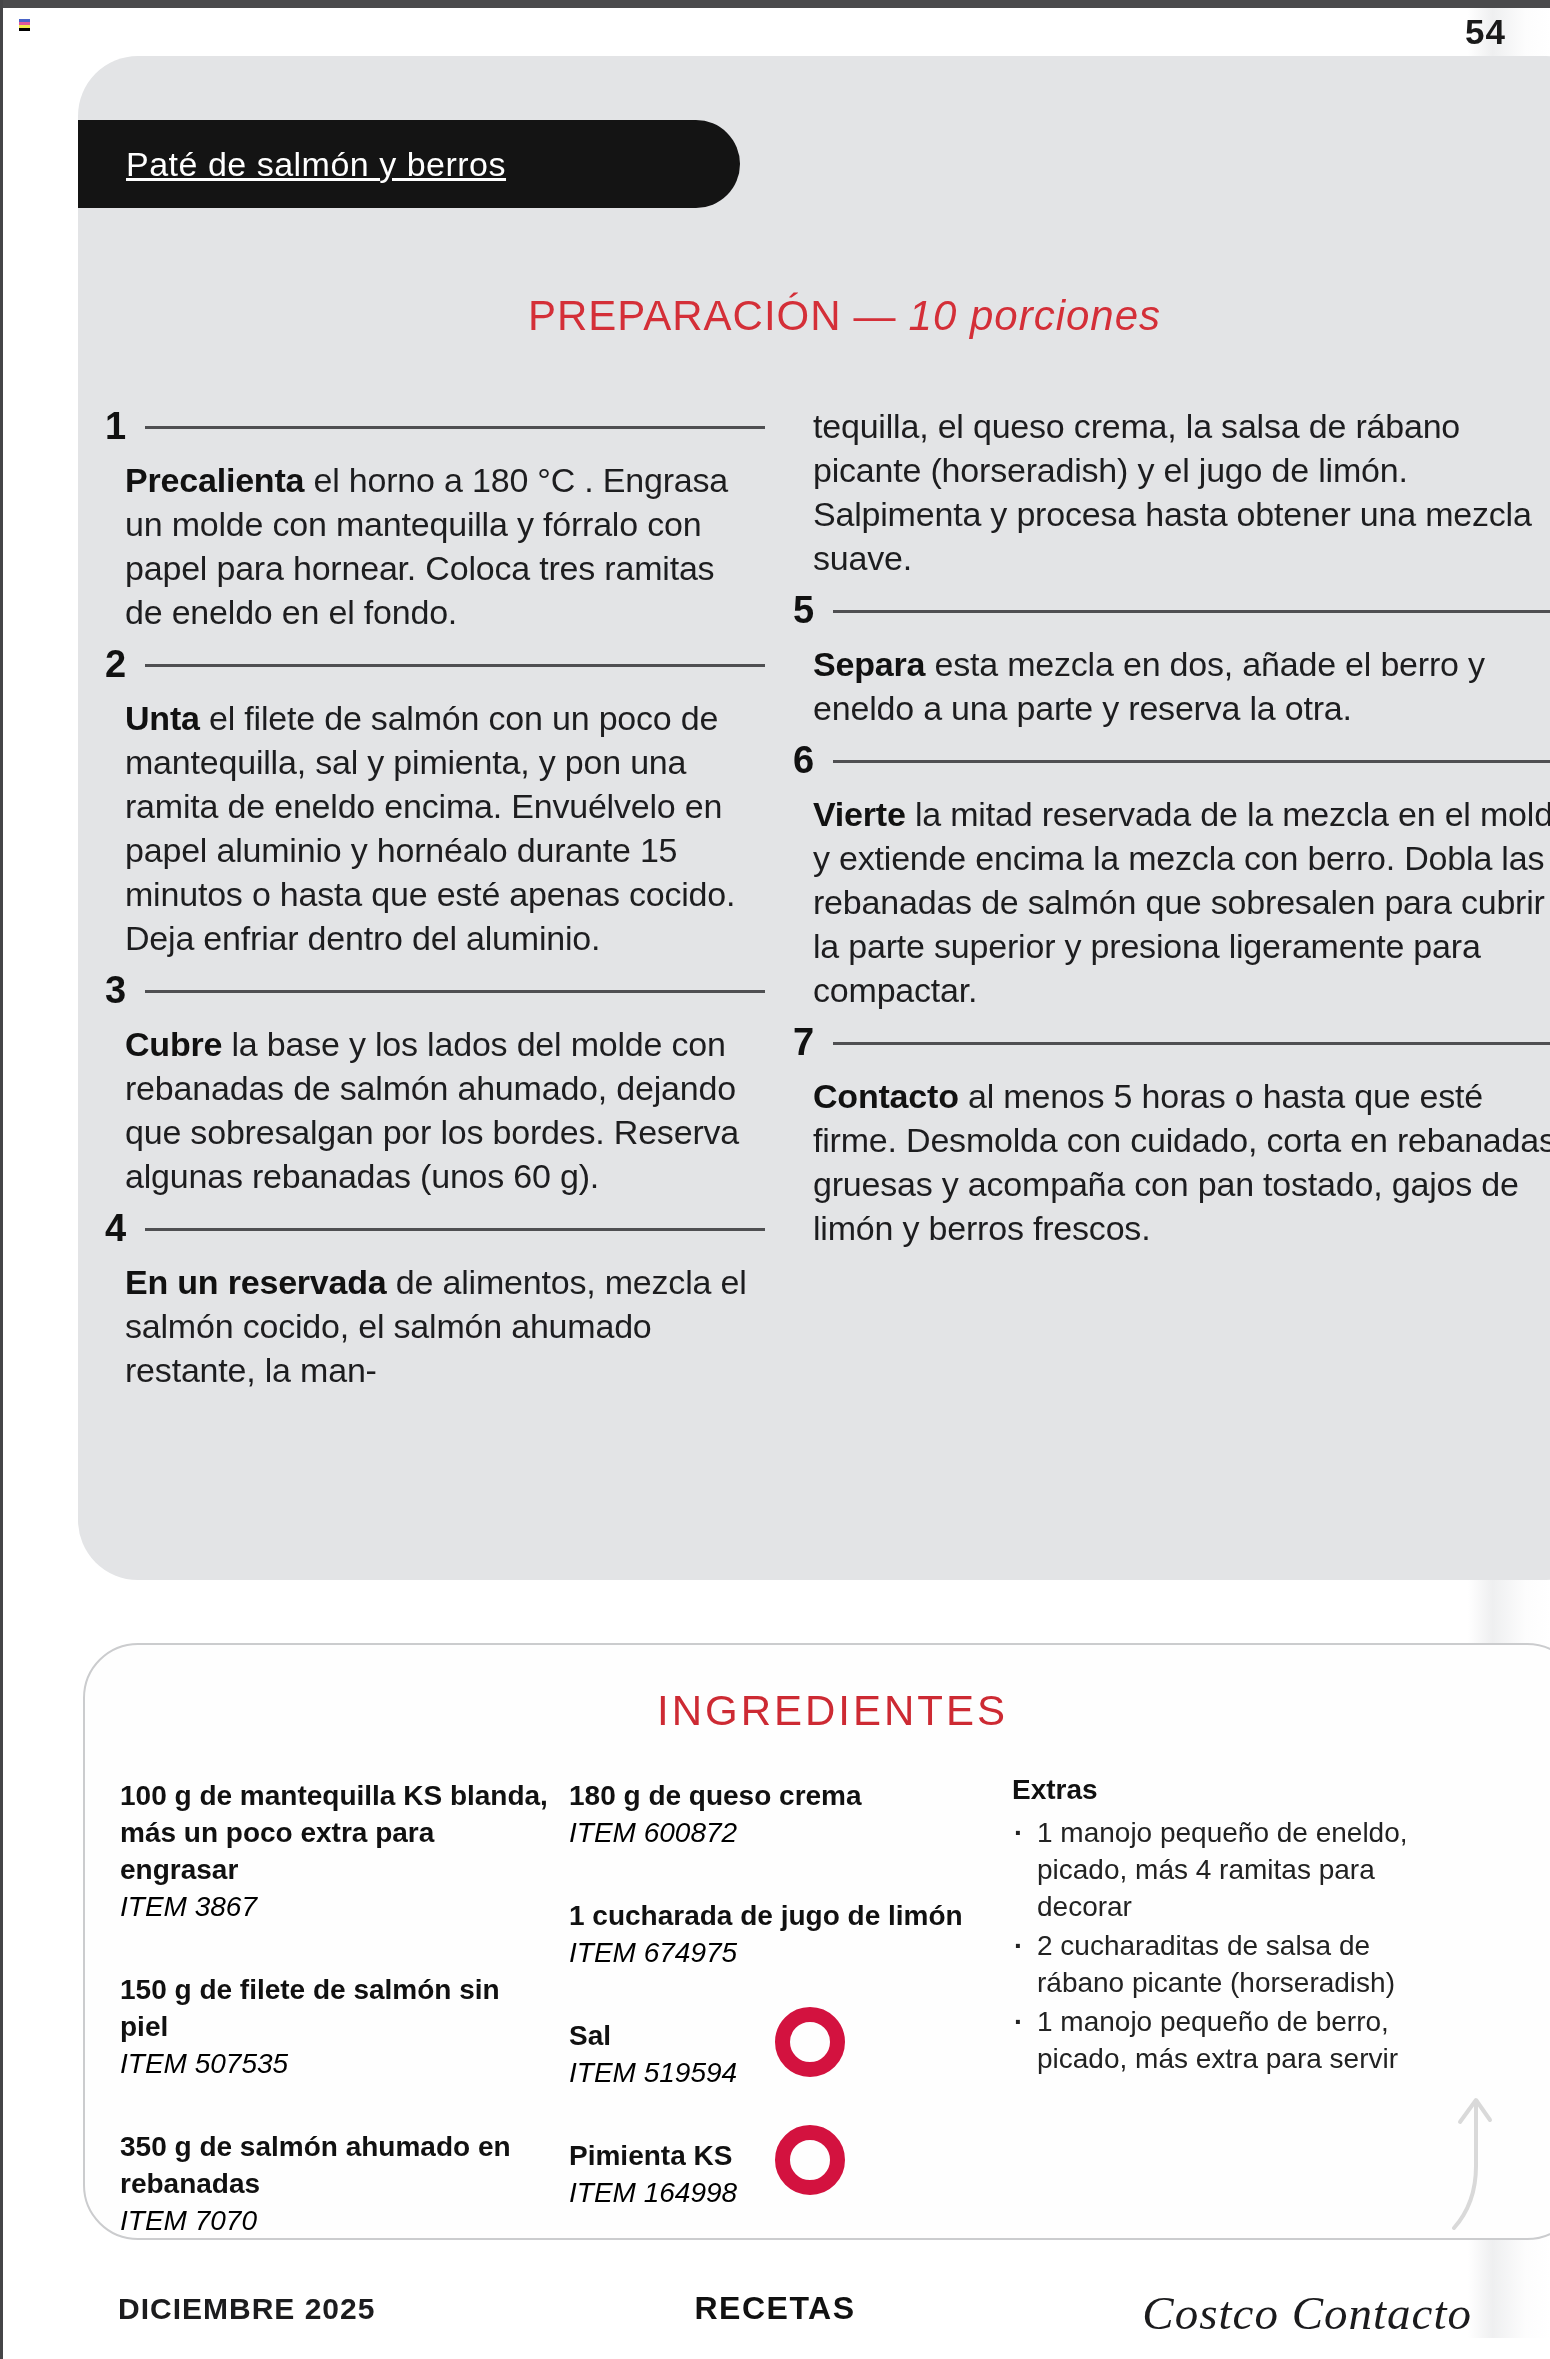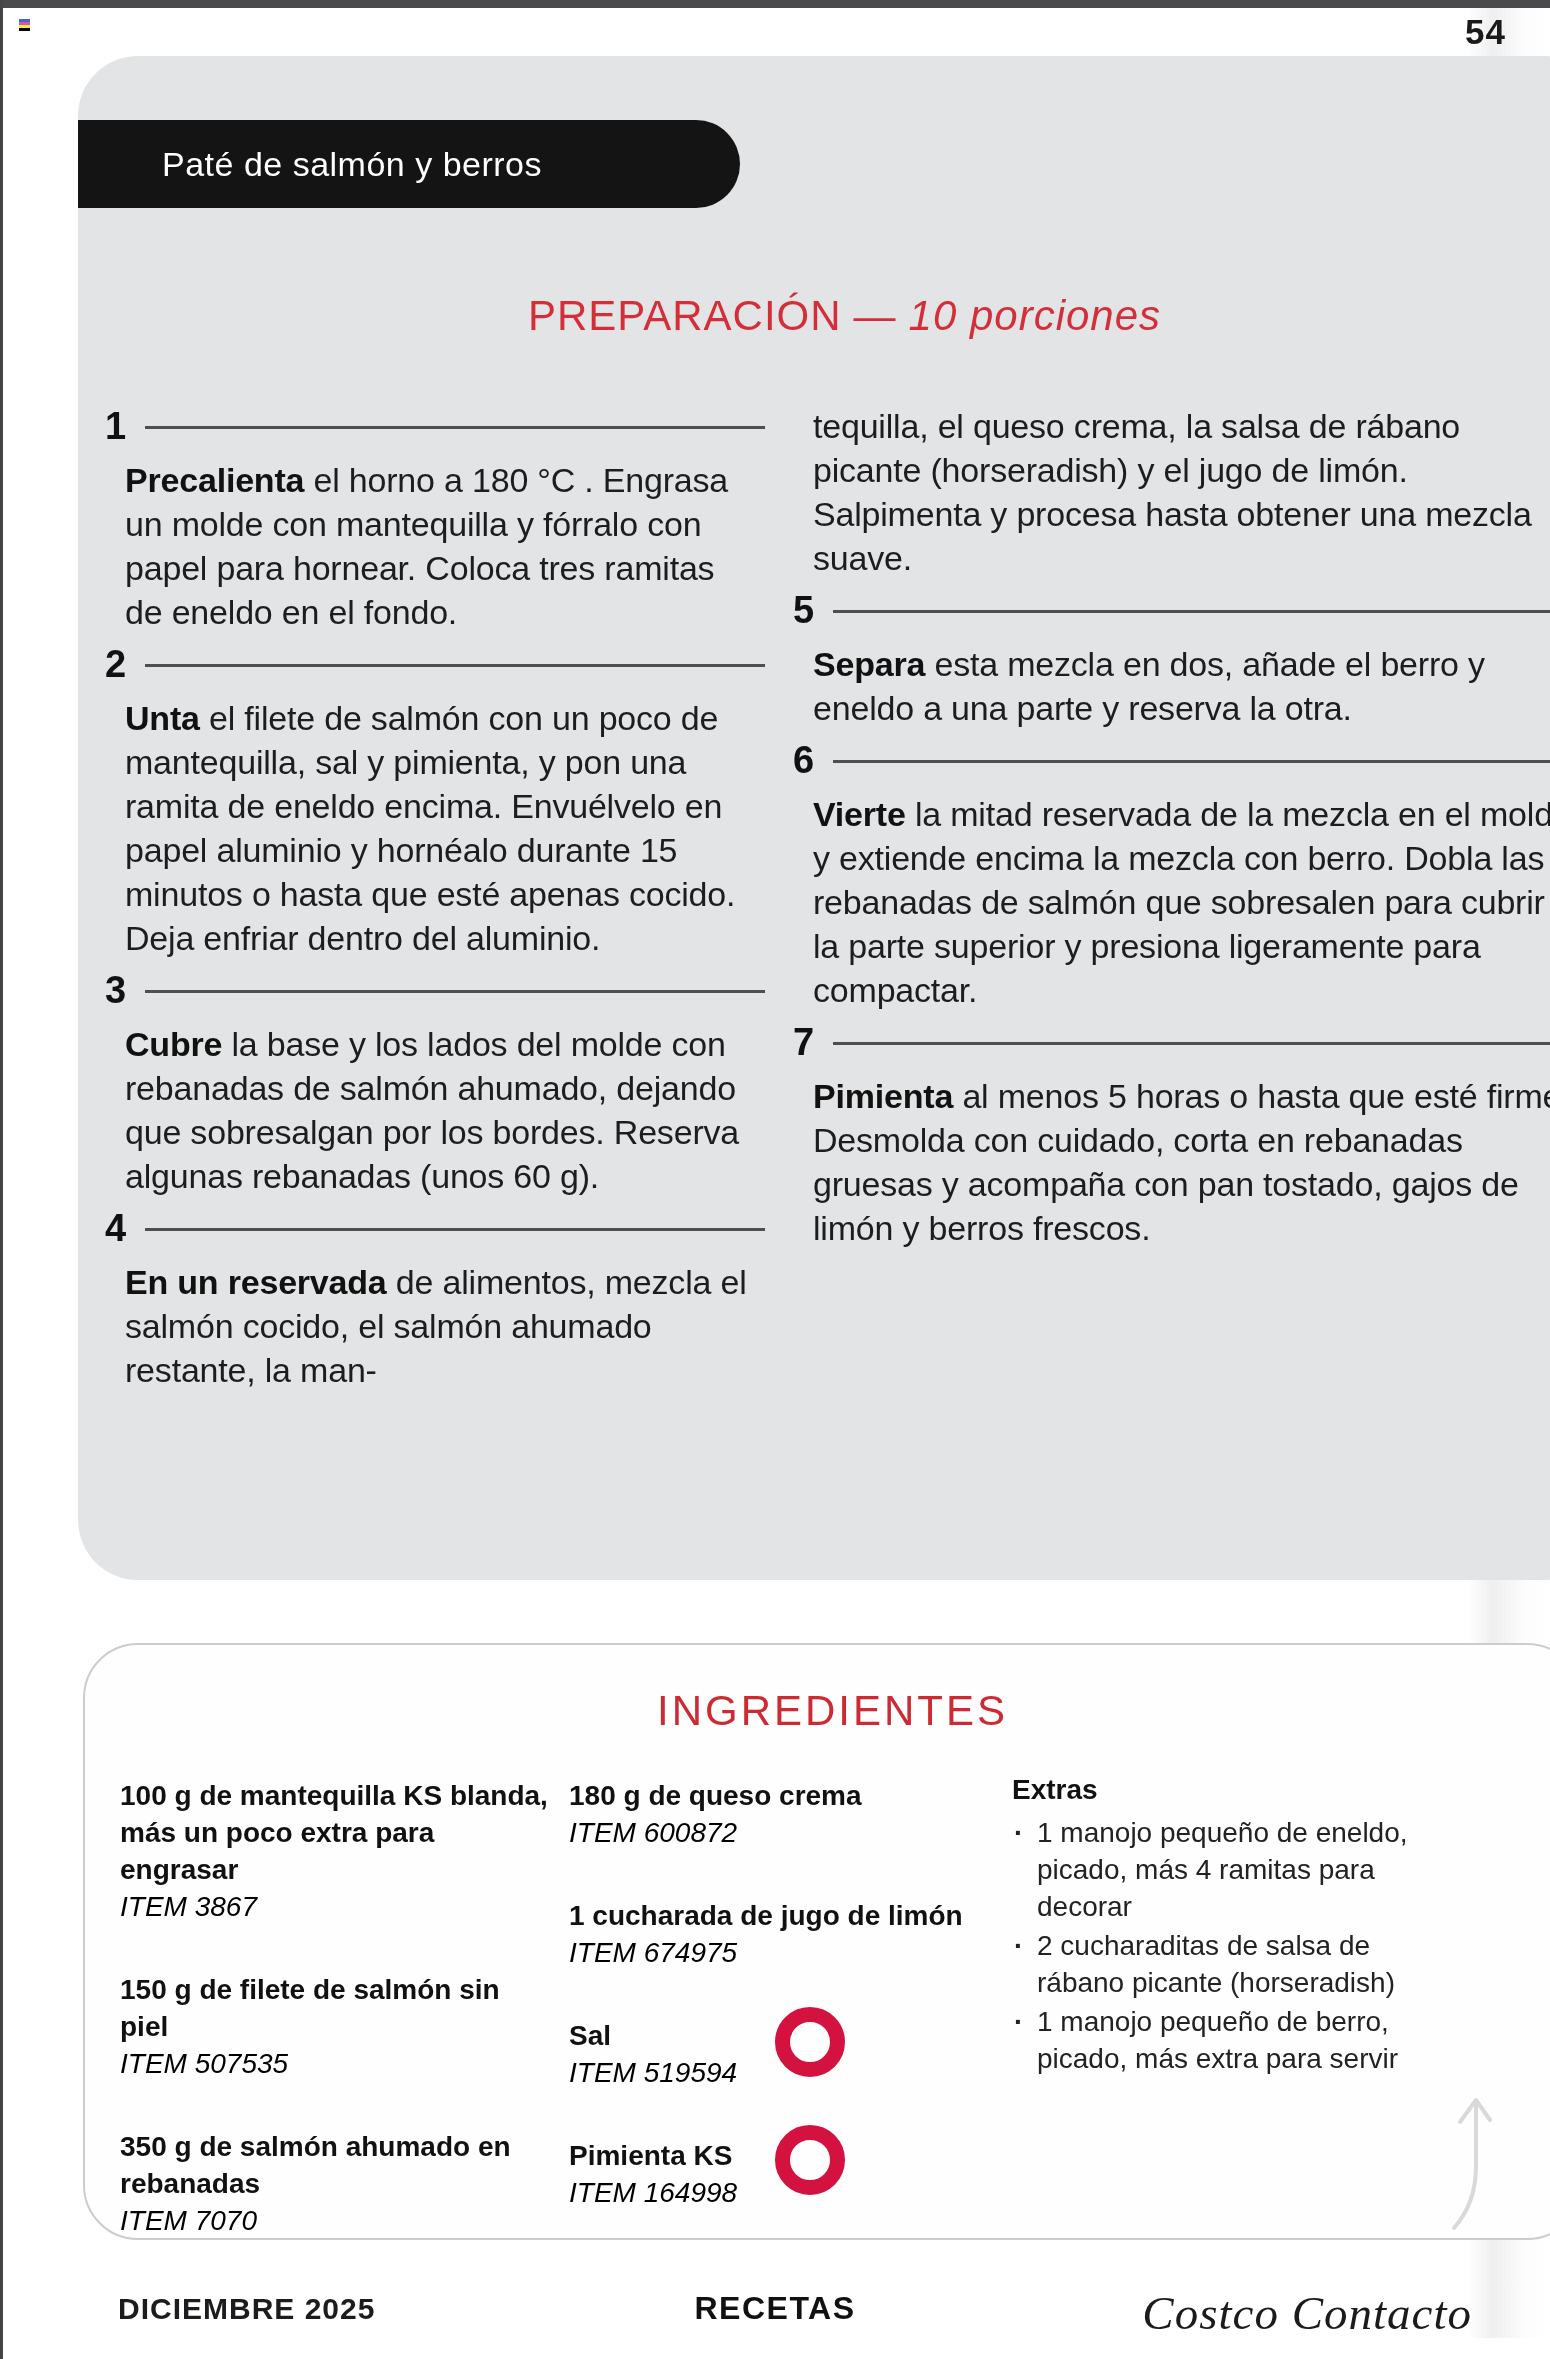--- a/index.html
+++ b/index.html
@@ -28,21 +28,21 @@
     position:absolute;left:78px;top:56px;width:1528px;height:1524px;
     background:#e3e4e6;border-radius:60px;box-sizing:border-box;
     padding:236px 22px 0 27px;overflow:hidden;
   }
   
   .pill{
     position:absolute;left:78px;top:120px;width:662px;height:88px;
     background:#141414;border-radius:0 44px 44px 0;
     display:flex;align-items:center;
   }
-  .pill-label{color:#ffffff;font-size:34px;font-weight:500;letter-spacing:.5px;padding-left:84px;}
+  .pill-label{color:#ffffff;font-size:34px;font-weight:500;letter-spacing:.5px;padding-left:48px;text-decoration:underline;}
   
   .prep-head{
     text-align:center;font-size:42px;letter-spacing:1px;color:#d42f38;line-height:48px;
   }
   .prep-head .dash{padding:0 12px;}
   .prep-head .servings{font-style:italic;}
   
   .steps{display:flex;margin-top:64px;}
   .steps-col1{width:660px;flex:0 0 auto;}
   .steps-gap{width:28px;flex:0 0 auto;}
@@ -166,21 +166,21 @@
           <span class="step-rule"></span>
         </div>
         <p><b>Vierte</b> <span>la mitad reservada de la mezcla en el molde y extiende encima la mezcla con berro. Dobla las rebanadas de salmón que sobresalen para cubrir la parte superior y presiona ligeramente para compactar.</span></p>
       </div>
 
       <div class="step">
         <div class="step-head">
           <span class="step-num">7</span>
           <span class="step-rule"></span>
         </div>
-        <p><b>Pimienta</b> <span>al menos 5 horas o hasta que esté firme. Desmolda con cuidado, corta en rebanadas gruesas y acompaña con pan tostado, gajos de limón y berros frescos.</span></p>
+        <p><b>Contacto</b> <span>al menos 5 horas o hasta que esté firme. Desmolda con cuidado, corta en rebanadas gruesas y acompaña con pan tostado, gajos de limón y berros frescos.</span></p>
       </div>
 
     </div>
   </div>
 </div>
 
 <div class="pill">
   <span class="pill-label">Paté de salmón y berros</span>
 </div>
 

